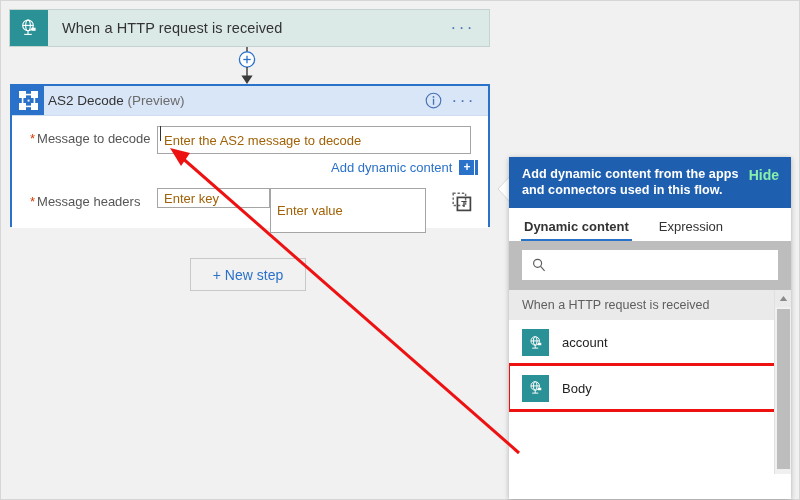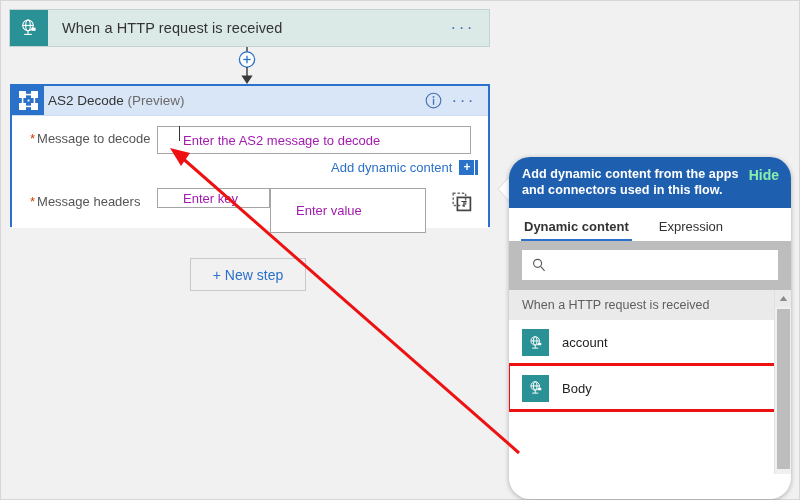--- a/index.html
+++ b/index.html
@@ -68,22 +68,22 @@
   .as2-head .ellipsis{padding-right:12px;}
 
   .as2-body{position:relative;height:112px;background:#fff;}
 
   .field-row{position:absolute;display:flex;align-items:center;}
   .req-star{color:#d83b01;font-size:13px;margin-right:2px;line-height:1;}
   .field-label{font-size:13px;color:#555;white-space:nowrap;}
 
   .text-input{
     border:1px solid #a5a5a5;background:#fff;box-sizing:border-box;
-    font-size:13px;color:#a21caf;display:flex;align-items:center;
-    padding-left:25px;
+    font-size:13px;color:#a16207;display:flex;align-items:center;
+    padding-left:6px;
   }
   .caret{
     position:absolute;width:1px;height:15px;background:#333;
   }
 
   .adc-row{
     position:absolute;display:flex;align-items:flex-start;
   }
   .adc-link{font-size:13px;color:#2a71c9;cursor:pointer;}
   .adc-plus{
@@ -101,21 +101,20 @@
     font-size:14px;color:#2a71c9;box-sizing:border-box;cursor:pointer;
   }
 
   
   .dc-panel{
     position:absolute;left:509px;top:157px;width:282px;height:342px;
     background:#ffffff;
     box-shadow:0 1px 5px rgba(0,0,0,.28);
     box-sizing:border-box;
     overflow:hidden;
-    border-radius:21px;
   }
   .dc-pointer{
     position:absolute;left:498px;top:176px;width:13px;height:26px;
     overflow:hidden;
   }
   .dc-header{
     background:#1f5fb0;color:#ffffff;
     height:51px;display:flex;align-items:flex-start;
     padding:9px 12px 0 13px;box-sizing:border-box;
   }

